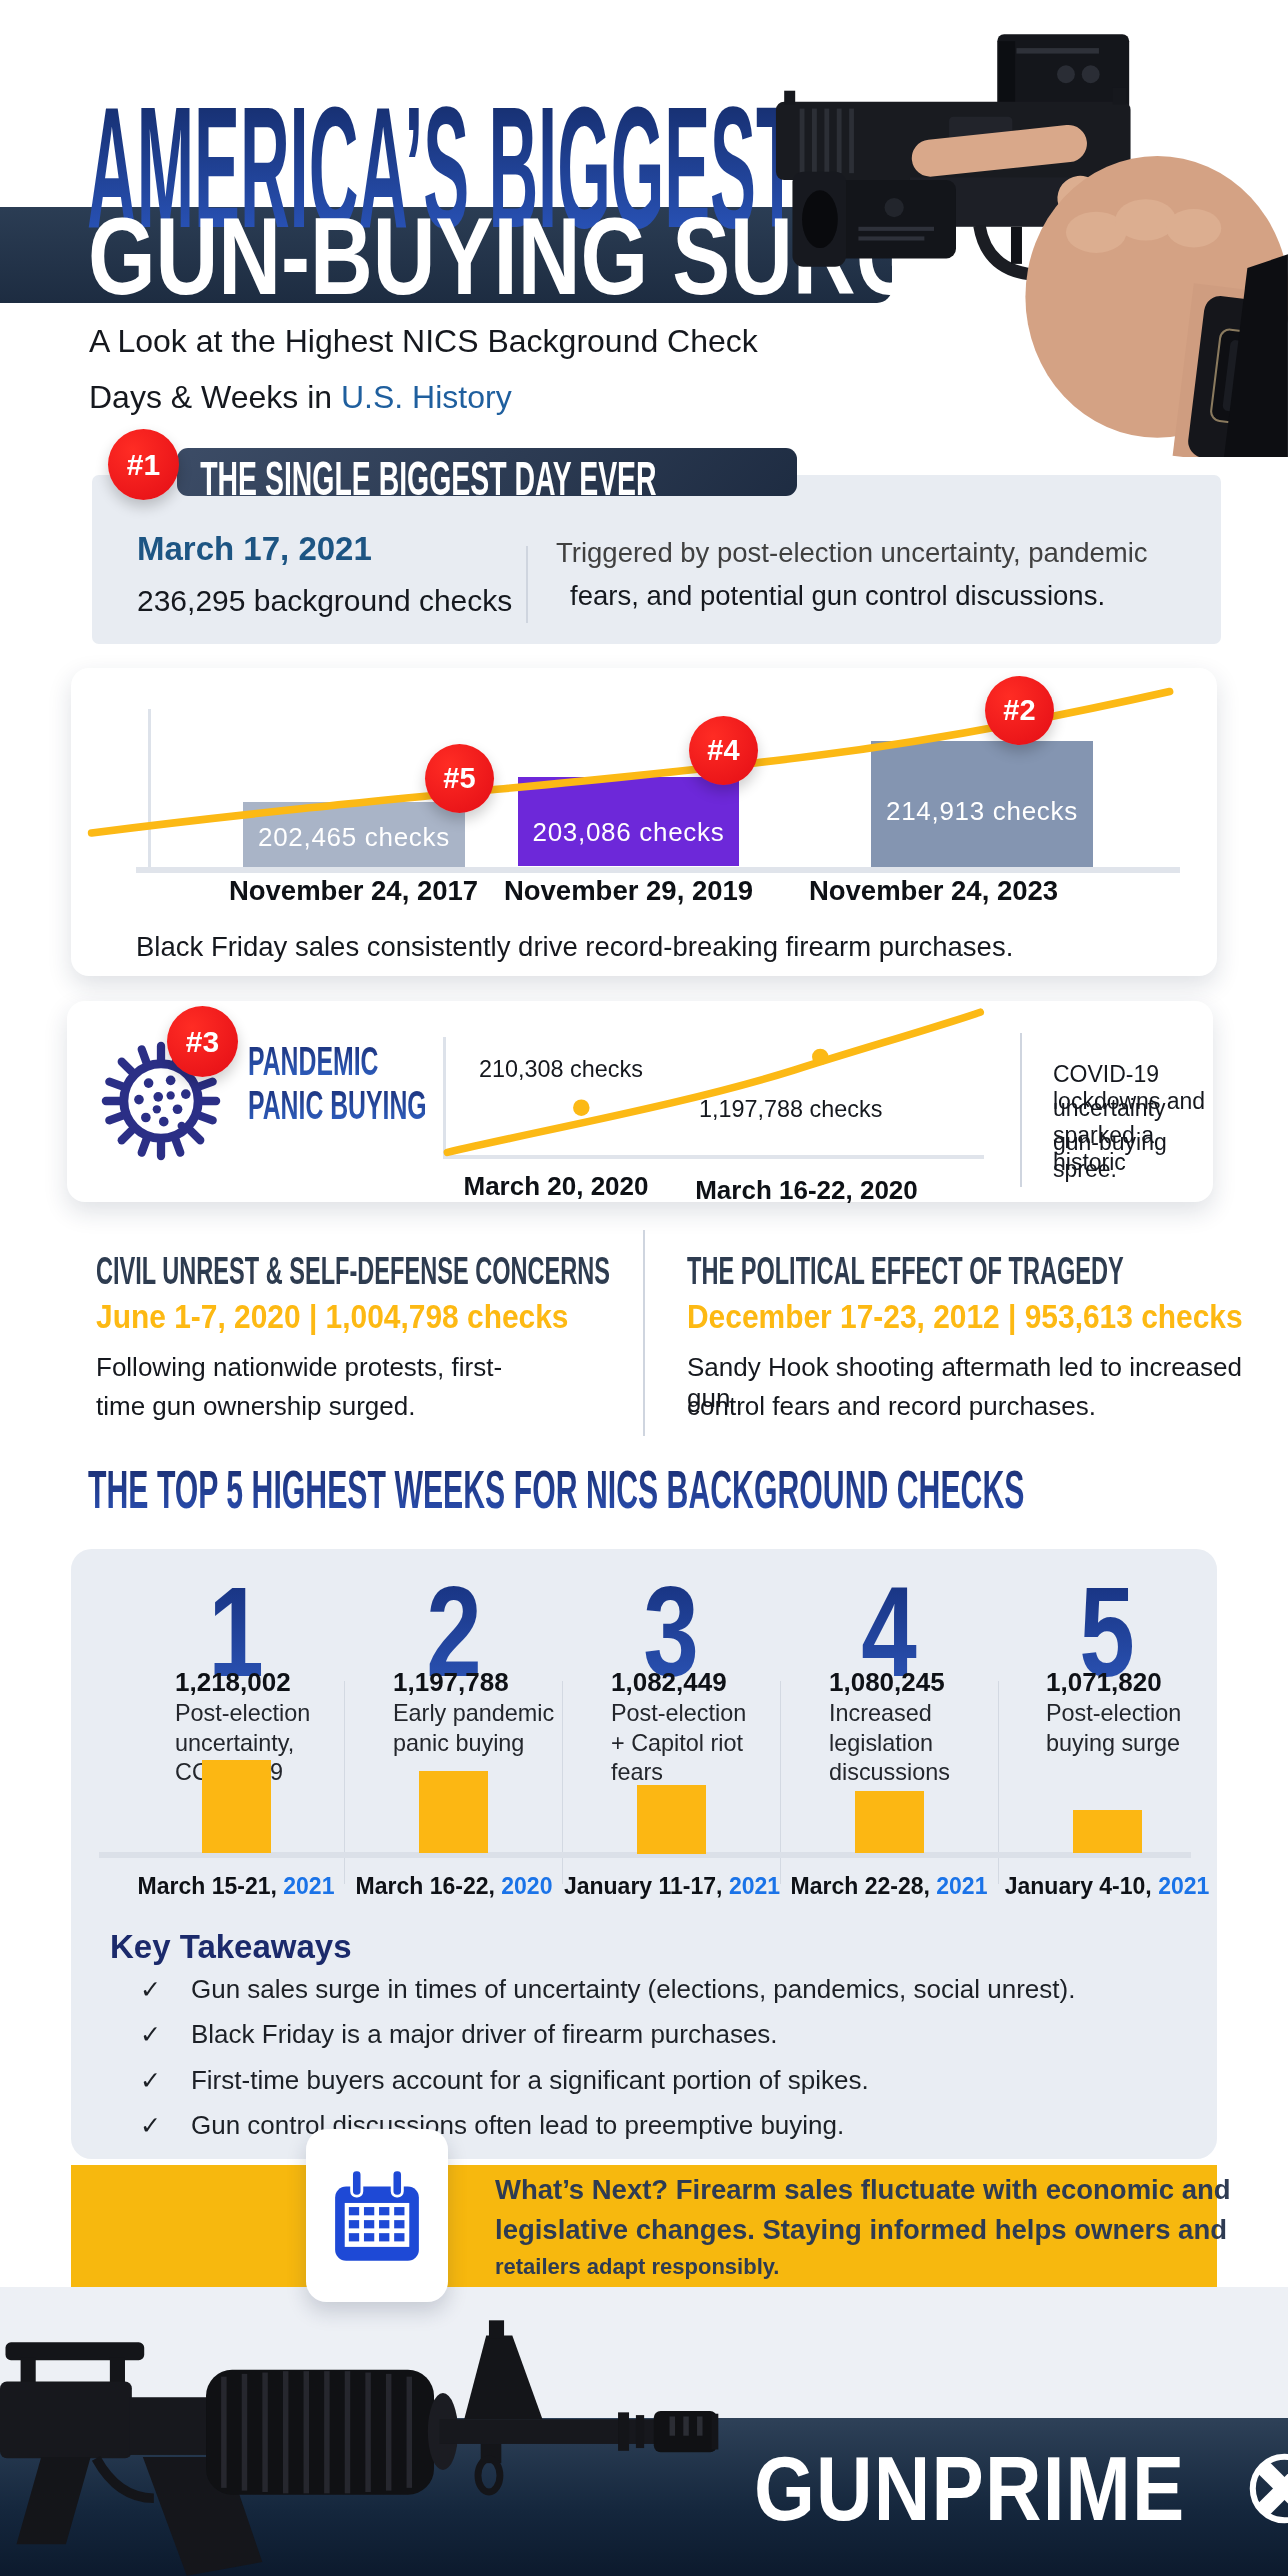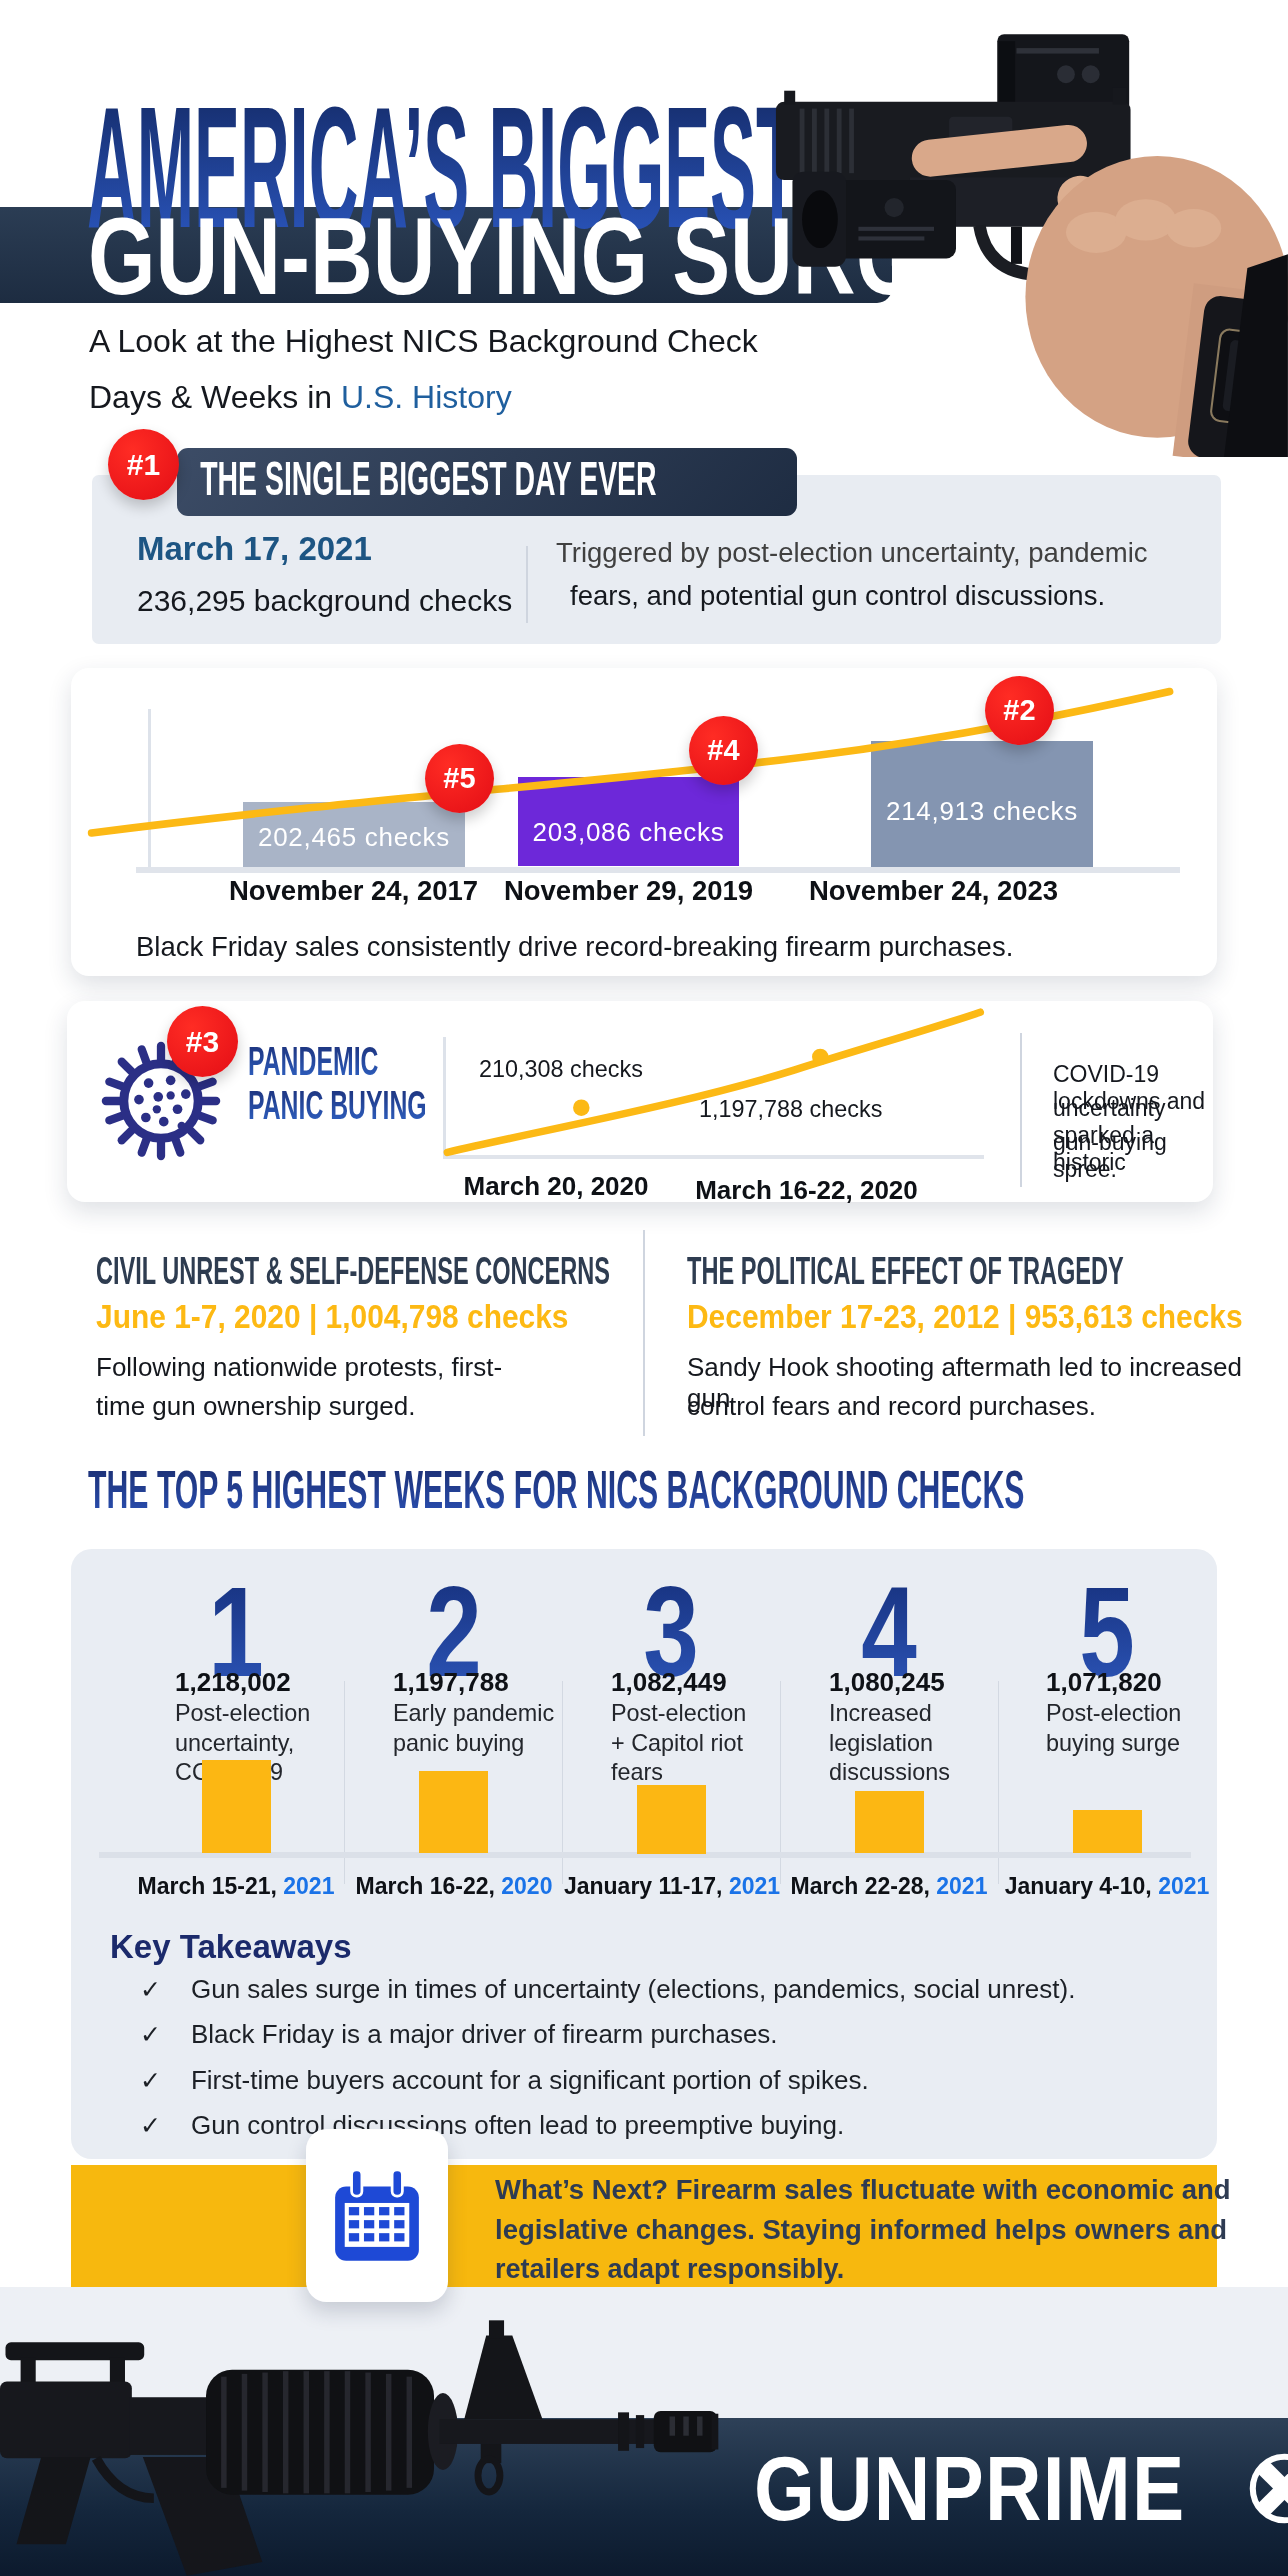--- a/index.html
+++ b/index.html
@@ -96,21 +96,21 @@
     </g>
     <g>
       <rect x="636" y="428" width="122" height="237" rx="24" fill="#15161b" transform="rotate(7 636 428)"></rect>
       <rect x="658" y="478" width="90" height="134" rx="14" fill="#0e0f13" stroke="#8a7a5e" stroke-width="3" transform="rotate(7 658 478)"></rect>
       <rect x="672" y="494" width="64" height="104" rx="8" fill="#1a1c22" transform="rotate(7 672 494)"></rect>
     </g>
     <polygon points="696,390 755,370 755,665 662,665" fill="#0d0e12"></polygon>
   </svg>
 
   <div class="abs" style="left:92px;top:475px;width:1129px;height:169px;background:#e8ecf2;border-radius:6.9px;z-index:1;"></div>
-  <div class="abs" style="left:177px;top:448px;width:620px;height:68px;border-radius:11px;
+  <div class="abs" style="left:177px;top:448px;width:620px;height:48px;border-radius:11px;
               background:linear-gradient(135deg,#3c4c66,#1e2c42);z-index:2;">
     <span class="cx" style="font-size:49px;line-height:60px;transform:scaleX(.58);padding-left:40px;color:#fff;">THE SINGLE BIGGEST DAY EVER</span>
   </div>
   <div class="badge" style="left:108px;top:429px;width:71px;height:71px;font-size:30px;">#1</div>
 
   <div class="abs" style="left:137px;top:530px;font-size:33px;font-weight:700;color:#1d5583;z-index:3;">March 17, 2021</div>
   <div class="abs" style="left:137px;top:584px;font-size:30px;color:#15181e;z-index:3;">236,295 background checks</div>
   <div class="divv" style="left:526px;top:546px;width:2.1px;height:77px;z-index:3;"></div>
   <div class="abs" style="left:556px;top:537px;font-size:27.5px;color:#404040;z-index:3;">Triggered by post-election uncertainty, pandemic</div>
   <div class="abs" style="left:570px;top:580px;font-size:27.5px;color:#15181e;z-index:3;">fears, and potential gun control discussions.</div>
@@ -340,21 +340,21 @@
           <rect x="86" y="73" width="15" height="12"></rect>
         <rect x="20" y="92" width="15" height="12"></rect>
           <rect x="42" y="92" width="15" height="12"></rect>
         <rect x="64" y="92" width="15" height="12"></rect>
           <rect x="86" y="92" width="15" height="12"></rect>
       </g>
     </svg>
   </div>
   <div class="abs" style="left:495px;top:2174px;font-size:27.5px;font-weight:700;color:#2e3b52;z-index:2;">What’s Next? Firearm sales fluctuate with economic and</div>
   <div class="abs" style="left:495px;top:2214px;font-size:27.5px;font-weight:700;color:#2e3b52;z-index:2;">legislative changes. Staying informed helps owners and</div>
-  <div class="abs" style="left:495px;top:2254px;font-size:27px;font-weight:700;color:#2e3b52;z-index:2;">retailers adapt responsibly.</div>
+  <div class="abs" style="left:495px;top:2254px;font-size:22px;font-weight:700;color:#2e3b52;z-index:2;">retailers adapt responsibly.</div>
 
   <div class="abs" style="left:0;top:2287px;width:1288px;height:132px;background:#edf0f5;"></div>
   <div class="abs" style="left:0;top:2418px;width:1288px;height:158px;
               background:linear-gradient(180deg,#2e4158,#14263c 60%,#0c1a2d);"></div>
 
   <svg class="abs" style="left:0;top:2316px;z-index:3;" width="776" height="260" viewBox="0 0 1130 378">
     <rect x="8" y="38" width="202" height="26" rx="8" fill="#141519"></rect>
     <rect x="30" y="60" width="22" height="44" fill="#141519"></rect>
     <rect x="160" y="60" width="22" height="44" fill="#141519"></rect>
     <rect x="0" y="95" width="192" height="112" rx="10" fill="#17181d"></rect>

